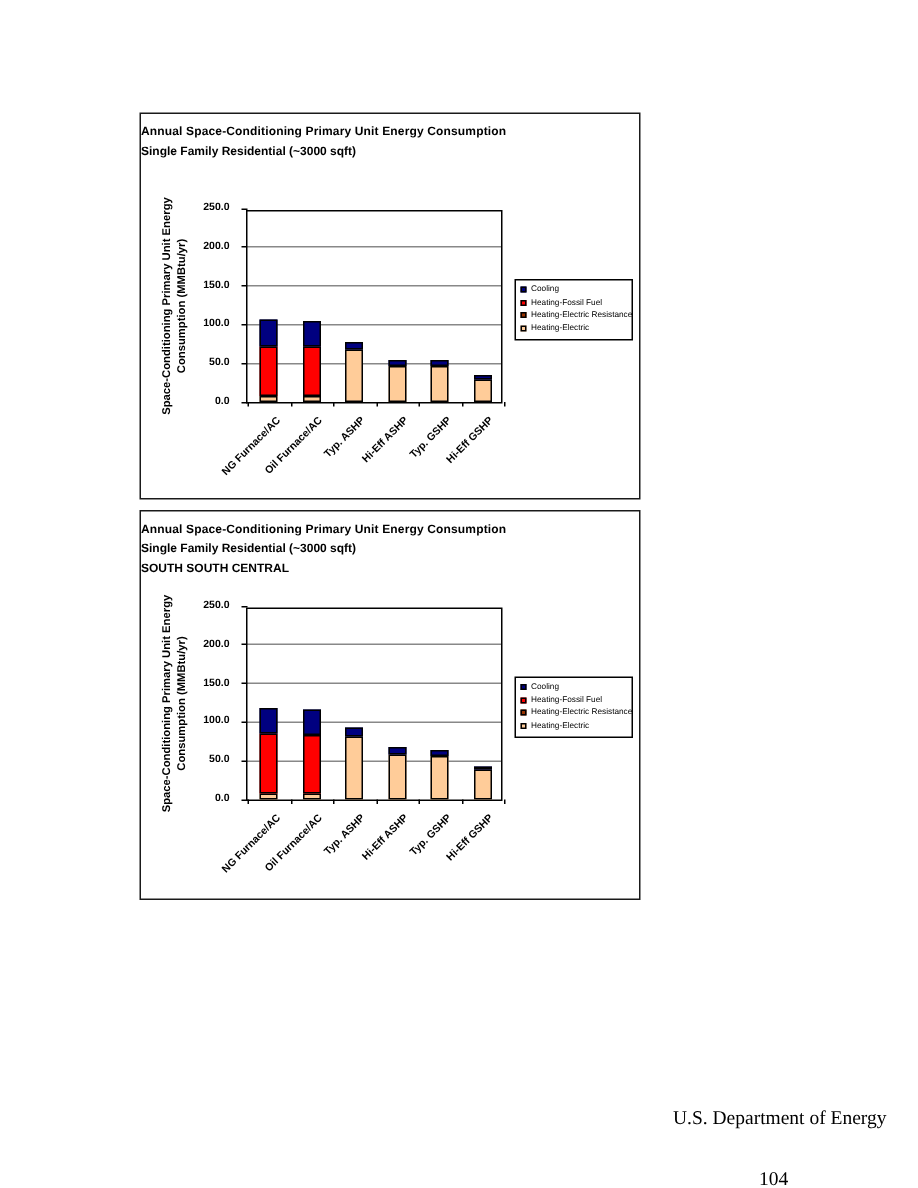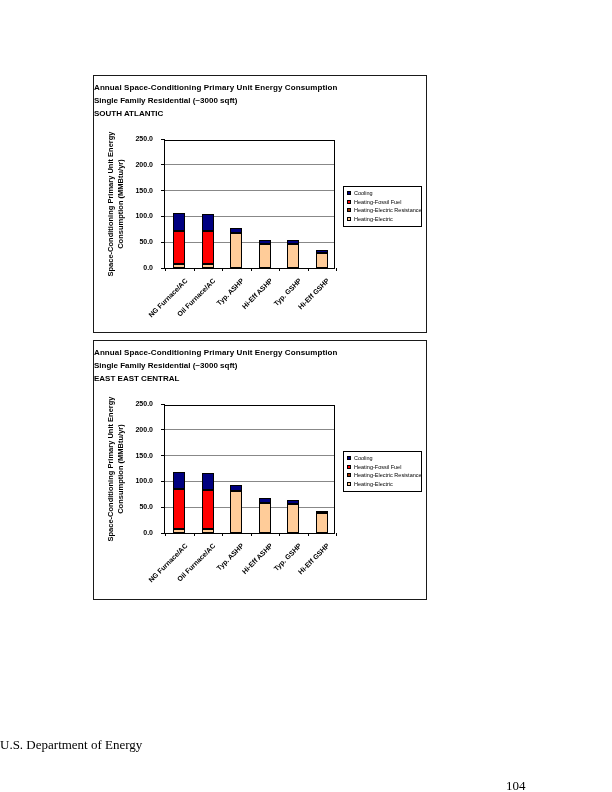--- a/index.html
+++ b/index.html
@@ -41,37 +41,36 @@
     white-space:nowrap; transform:rotate(-45deg); transform-origin:100% 0;
   }
   .legend-box {
     position:absolute; left:249px; top:110px; width:79px;
     border:1.5px solid #000; background:#fff; padding:3px 3px 2px 3px;
   }
   .legend-item { display:flex; align-items:center; margin-bottom:2.5px; }
   .legend-swatch { width:4px; height:4px; border:1px solid #000; margin-right:3px; flex:none; }
   .legend-label { font-size:5.5px; color:#000; white-space:nowrap; }
   .footer-center {
-    position:absolute; left:0; top:737px; width:591px; text-align:left;
+    position:absolute; left:0; top:737px; width:591px; text-align:right;
     font-family:"Liberation Serif", serif; font-size:13px; color:#000;
   }
   .footer-page {
     position:absolute; left:506px; top:778px;
     font-family:"Liberation Serif", serif; font-size:13px; color:#000;
   }
 </style>
 </head>
 <body>
 
 <div class="page">
 
   <div class="chart-box" style="top:75px; height:258px;">
       <div class="chart-title">Annual Space-Conditioning Primary Unit Energy Consumption</div>
       <div class="chart-subtitle">Single Family Residential (~3000 sqft)</div>
-      <div class="chart-region">SOUTH ATLANTIC</div>
       <div class="y-axis-title">Space-Conditioning Primary Unit Energy Consumption (MMBtu/yr)</div>
       <div class="plot-area">
         <div class="gridline" style="bottom: 25.3px;"></div>
         <div class="gridline" style="bottom: 51.1px;"></div>
         <div class="gridline" style="bottom: 76.9px;"></div>
         <div class="gridline" style="bottom: 102.7px;"></div>
         <div class="x-tick" style="left: 0px;"></div>
         <div class="x-tick" style="left: 29px;"></div>
         <div class="x-tick" style="left: 57px;"></div>
         <div class="x-tick" style="left: 86px;"></div>
@@ -127,21 +126,21 @@
         <div class="legend-item">
           <div class="legend-swatch" style="background: rgb(255, 204, 153);"></div>
           <div class="legend-label">Heating-Electric</div>
         </div>
       </div>
     </div>
 
   <div class="chart-box" style="top:340px; height:260px;">
       <div class="chart-title">Annual Space-Conditioning Primary Unit Energy Consumption</div>
       <div class="chart-subtitle">Single Family Residential (~3000 sqft)</div>
-      <div class="chart-region">EAST EAST CENTRAL</div>
+      <div class="chart-region">SOUTH SOUTH CENTRAL</div>
       <div class="y-axis-title">Space-Conditioning Primary Unit Energy Consumption (MMBtu/yr)</div>
       <div class="plot-area">
         <div class="gridline" style="bottom: 25.3px;"></div>
         <div class="gridline" style="bottom: 51.1px;"></div>
         <div class="gridline" style="bottom: 76.9px;"></div>
         <div class="gridline" style="bottom: 102.7px;"></div>
         <div class="x-tick" style="left: 0px;"></div>
         <div class="x-tick" style="left: 29px;"></div>
         <div class="x-tick" style="left: 57px;"></div>
         <div class="x-tick" style="left: 86px;"></div>

